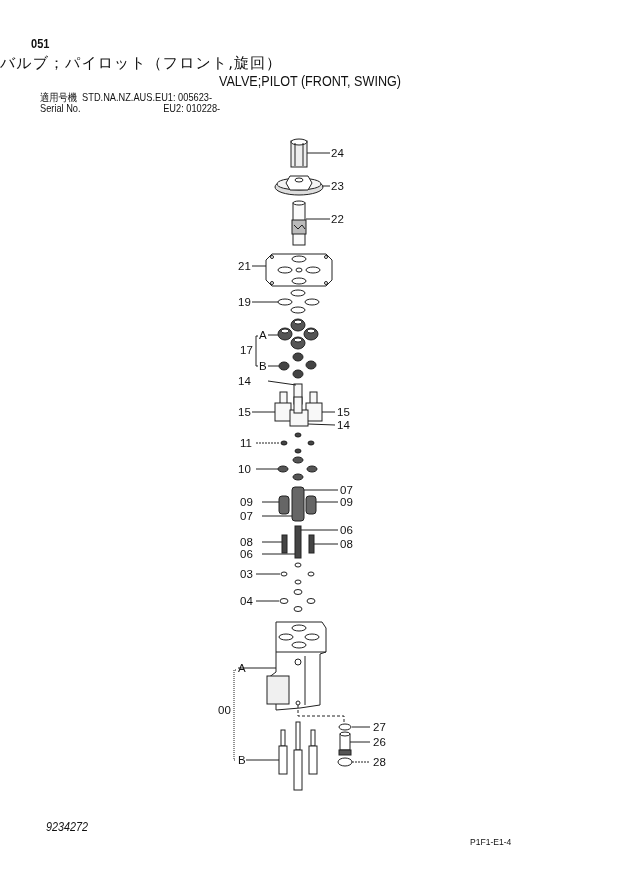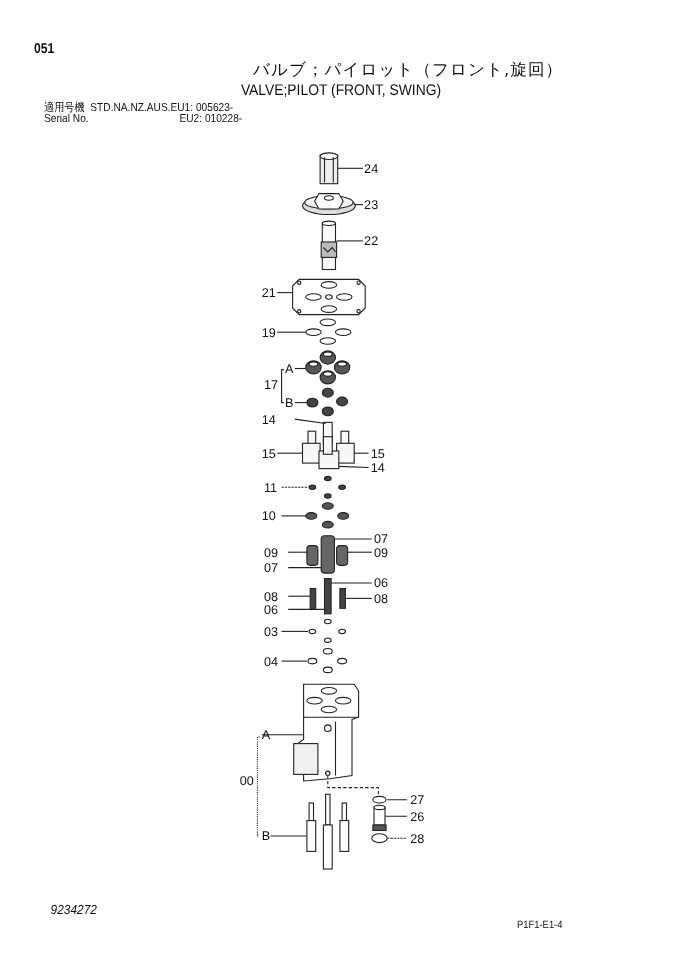--- a/index.html
+++ b/index.html
@@ -1,20 +1,20 @@
 <!DOCTYPE html>
 <html><head>
 <meta charset="utf-8">
 <style>
   html, body { margin: 0; padding: 0; background: #ffffff; }
   body { width: 620px; height: 876px; position: relative; overflow: hidden;
          font-family: "Liberation Sans", "DejaVu Sans", sans-serif; color: #111; }
   .abs { position: absolute; white-space: nowrap; }
   .page-no { left: 31px; top: 36px; font-size: 13px; font-weight: bold; transform: scaleX(0.85); transform-origin: left; }
-  .title-jp { left: 0; width: 512px; top: 54px; text-align: right; font-size: 15px; letter-spacing: 1px; font-family: "DejaVu Sans", sans-serif; }
+  .title-jp { left: 0; width: 512px; top: 54px; text-align: left; font-size: 15px; letter-spacing: 1px; font-family: "DejaVu Sans", sans-serif; }
   .title-en { left: 0; width: 620px; top: 73px; text-align: center; font-size: 14px; transform: scaleX(0.9); }
   .serial { font-size: 10.5px; transform: scaleX(0.88); transform-origin: left; }
   .s1 { left: 40px; top: 91px; }
   .s2 { left: 40px; top: 102px; }
   .footer-left { left: 46px; top: 820px; font-size: 12px; font-style: italic; transform: scaleX(0.9); transform-origin: left; }
   .footer-right { left: 470px; top: 836px; font-size: 9.5px; transform: scaleX(0.9); transform-origin: left; }
   svg#diagram { position: absolute; left: 0; top: 0; }
   .lbl { font-family: "Liberation Sans", sans-serif; font-size: 11.5px; fill: #111; }
 </style>
 </head>

